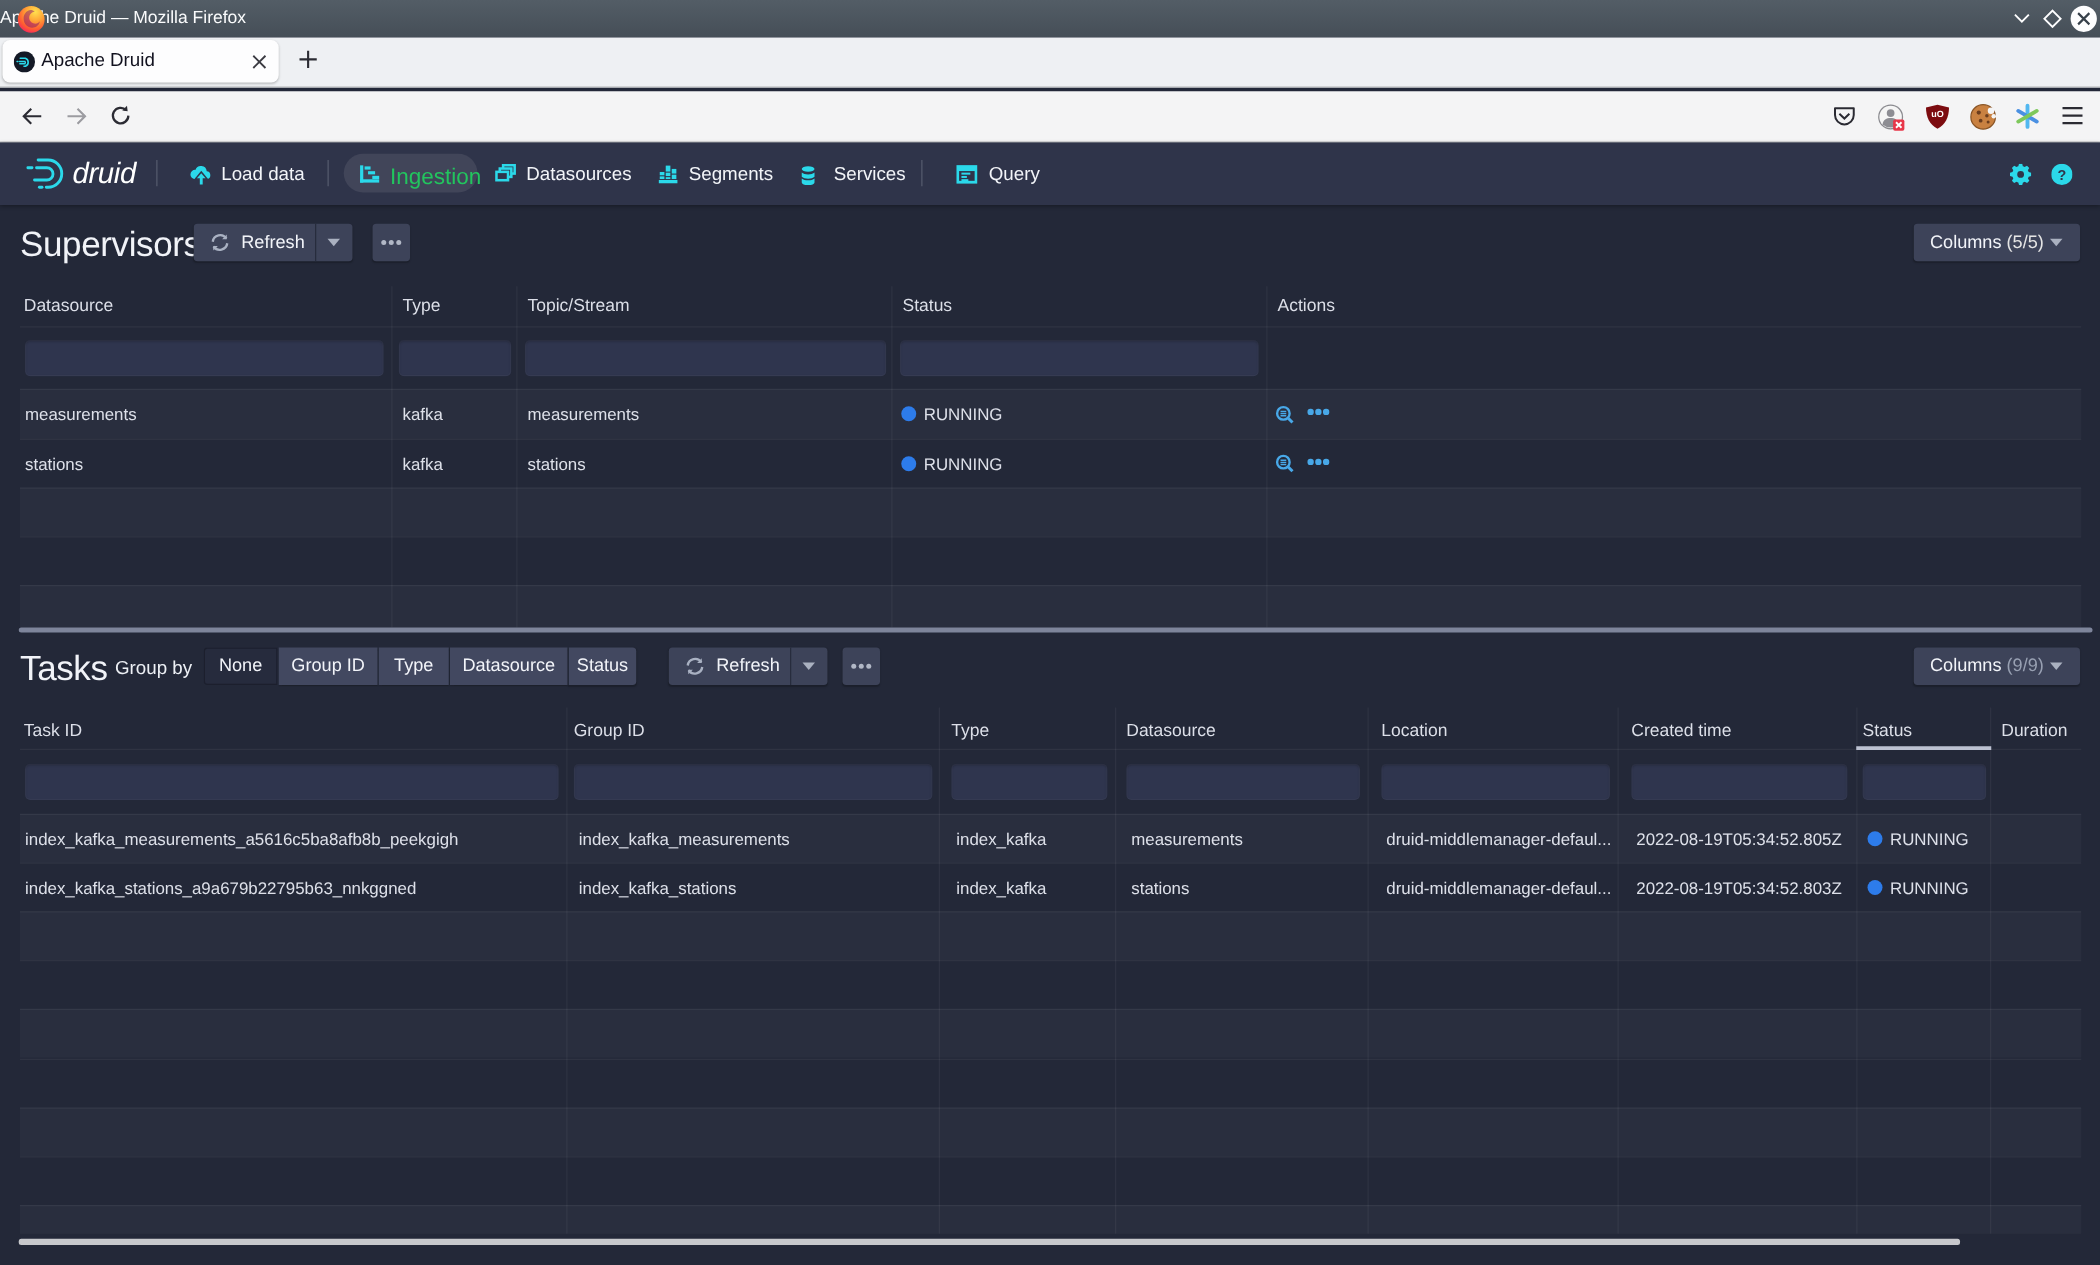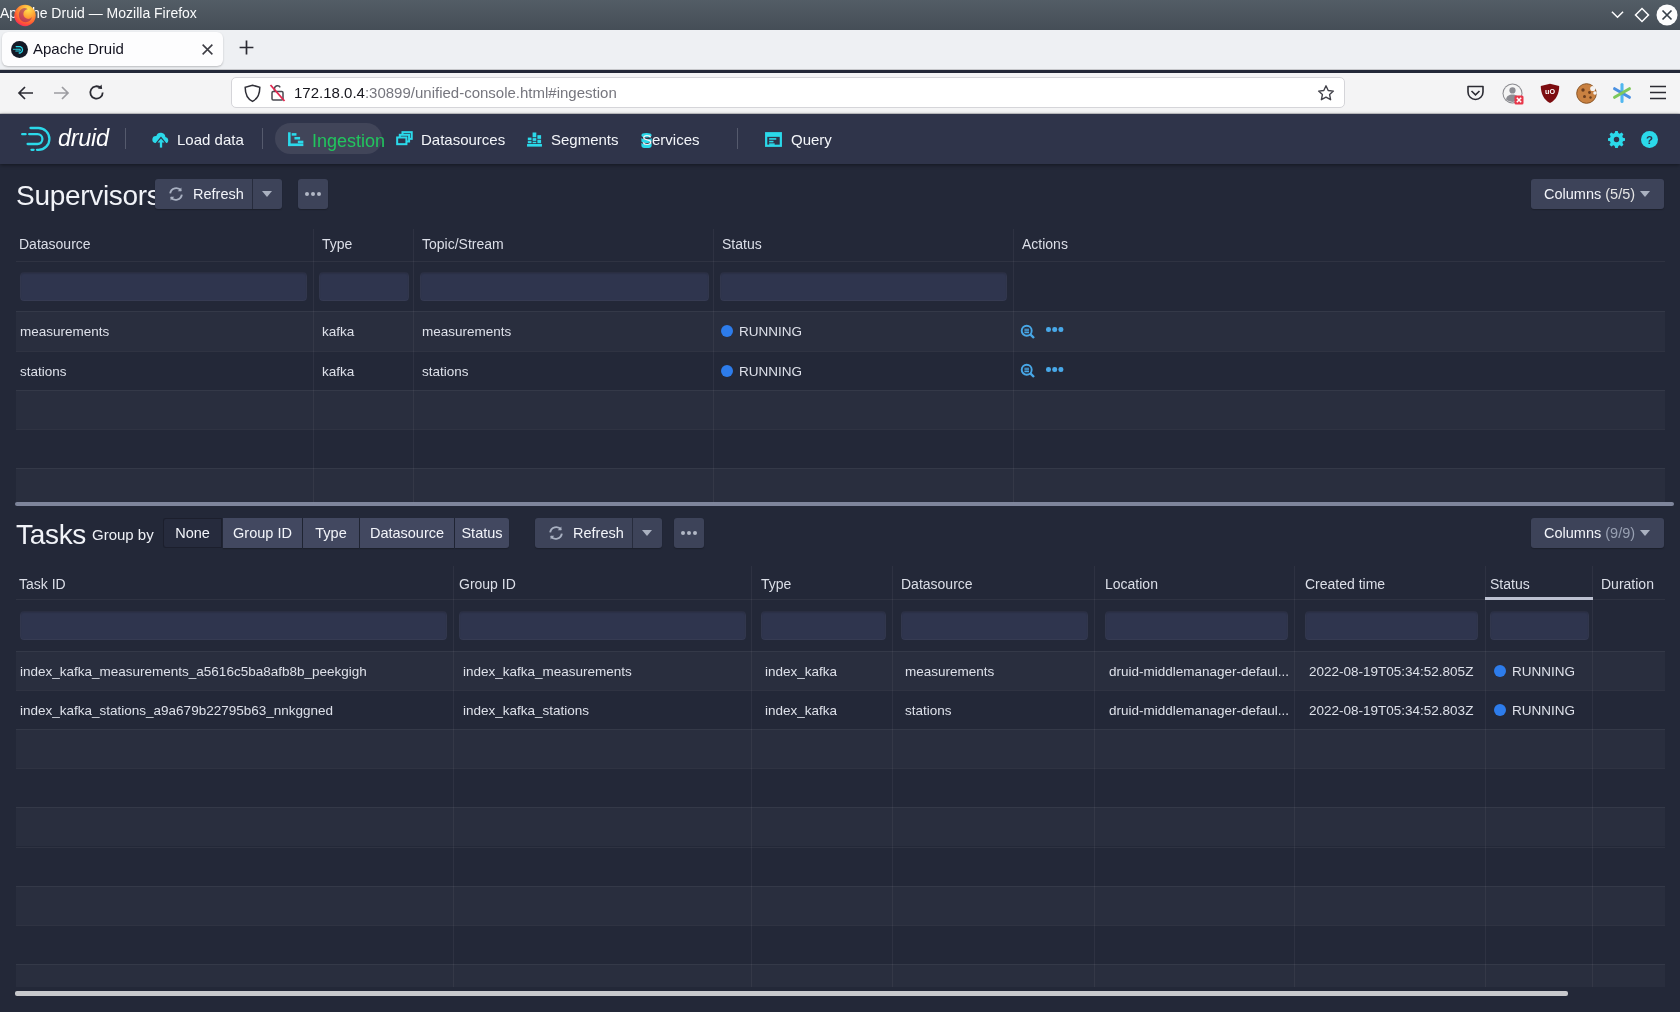--- a/index.html
+++ b/index.html
@@ -89,34 +89,20 @@
  <svg class="abs" style="left:17px;top:11px" width="18" height="18" viewBox="0 0 18 18">
       <path d="M16,9 H2.5 M8,3 L2,9 L8,15" stroke="#2b2b33" stroke-width="1.7" fill="none"></path>
     </svg>
  <svg class="abs" style="left:52px;top:11px" width="18" height="18" viewBox="0 0 18 18">
       <path d="M2,9 H15.5 M10,3 L16,9 L10,15" stroke="#9c9ca1" stroke-width="1.7" fill="none"></path>
     </svg>
  <svg class="abs" style="left:88px;top:11px" width="17" height="17" viewBox="0 0 17 17">
       <path d="M14.7,8.5 A6.2,6.2 0 1 1 12.9,4.1" stroke="#2b2b33" stroke-width="1.8" fill="none"></path>
       <path d="M13.6,0.6 L14.1,4.9 L9.8,4.4 Z" fill="#2b2b33"></path>
     </svg>
- <div id="urlbar">
-  <svg class="abs" style="left:12px;top:6px" width="17" height="19" viewBox="0 0 17 19">
-        <path d="M8.5,1.2 L15.8,3.4 C15.8,9.5 13.6,14.8 8.5,17.3 C3.4,14.8 1.2,9.5 1.2,3.4 Z" stroke="#2f2f37" stroke-width="1.5" fill="none"></path>
-      </svg>
-  <svg class="abs" style="left:37px;top:5px" width="18" height="20" viewBox="0 0 18 20">
-   <rect x="3" y="8.5" width="11" height="8.5" rx="1.2" stroke="#4a4a52" stroke-width="1.5" fill="none"></rect>
-   <path d="M5.5,8.5 V5.5 A3,3 0 0 1 11.2,4.4" stroke="#4a4a52" stroke-width="1.5" fill="none"></path>
-   <path d="M1.5,2 L15.5,18" stroke="#e22850" stroke-width="1.8"></path>
-  </svg>
-  <div class="url">172.18.0.4<span>:30899/unified-console.html#ingestion</span></div>
-  <svg class="abs" style="left:1085px;top:6px" width="18" height="18" viewBox="0 0 18 18">
-        <path d="M9,1.8 L11.2,6.5 L16.4,7.1 L12.6,10.6 L13.6,15.7 L9,13.2 L4.4,15.7 L5.4,10.6 L1.6,7.1 L6.8,6.5 Z" stroke="#43434b" stroke-width="1.4" fill="none" stroke-linejoin="round"></path>
-      </svg>
- </div>
  <svg class="abs" style="left:1465px;top:10px" width="21" height="21" viewBox="0 0 21 21">
       <path d="M3,3.5 H18 V9 A7.5,7.5 0 0 1 3,9 Z" stroke="#2b2b33" stroke-width="1.6" fill="none" stroke-linejoin="round"></path>
       <path d="M6.5,8 L10.5,11.8 L14.5,8" stroke="#2b2b33" stroke-width="1.6" fill="none"></path>
     </svg>
  <svg class="abs" style="left:1501px;top:9px" width="23" height="23" viewBox="0 0 23 23">
       <circle cx="11.5" cy="11.5" r="10" fill="#8a8a8f"></circle>
       <circle cx="11.5" cy="11.5" r="9" fill="#f5f5f5"></circle>
       <circle cx="11.5" cy="8.4" r="3.1" fill="#8d8d93"></circle>
       <path d="M5,17.5 C5.5,13.8 8.2,12.4 11.5,12.4 C14.8,12.4 17.5,13.8 18,17.5 A10,10 0 0 1 5,17.5 Z" fill="#8d8d93"></path>
       <rect x="13.5" y="13.5" width="9" height="9" rx="1.5" fill="#e8374a"></rect>
@@ -198,21 +184,21 @@
       </g>
     </svg></div>
 <div class="abs" style="left:551px;top:131px;color:#f3f5f9;font-size:15px;white-space:nowrap">Segments</div>
 <div class="abs" style="left:638px;top:131px"><svg width="17" height="17" viewBox="0 0 16 16">
       <g fill="#2bd9ea">
         <path d="M3.2,3.9 a4.8,2.1 0 1 0 9.6,0 a4.8,2.1 0 1 0 -9.6,0 Z"></path>
         <path d="M3.2,6.6 c1,0.9 2.8,1.4 4.8,1.4 c2,0 3.8,-0.5 4.8,-1.4 v3.2 c-1,0.9 -2.8,1.4 -4.8,1.4 c-2,0 -3.8,-0.5 -4.8,-1.4 Z"></path>
         <path d="M3.2,11.1 c1,0.9 2.8,1.4 4.8,1.4 c2,0 3.8,-0.5 4.8,-1.4 v3 a4.8,2.1 0 0 1 -9.6,0 Z"></path>
       </g>
     </svg></div>
-<div class="abs" style="left:642px;top:131px;color:#f3f5f9;font-size:15px;white-space:nowrap">Services</div>
+<div class="abs" style="left:667px;top:131px;color:#f3f5f9;font-size:15px;white-space:nowrap">Services</div>
 <div class="navsep" style="left:262px"></div>
 <div class="navsep" style="left:737px"></div>
 <div class="abs" style="left:765px;top:131px"><svg width="17" height="17" viewBox="0 0 16 16">
       <rect x="1.1" y="2.1" width="13.8" height="11.8" fill="none" stroke="#2bd9ea" stroke-width="2.1"></rect>
       <rect x="1.1" y="2.1" width="13.8" height="3.4" fill="#2bd9ea"></rect>
       <rect x="3.9" y="6.7" width="6.7" height="1.5" fill="#2bd9ea"></rect>
       <rect x="3.9" y="9.2" width="4.1" height="1.5" fill="#2bd9ea"></rect>
       <rect x="3.9" y="11.6" width="5.2" height="1.5" fill="#2bd9ea"></rect>
     </svg></div>
 <div class="abs" style="left:791px;top:131px;color:#f3f5f9;font-size:15px;white-space:nowrap">Query</div>

